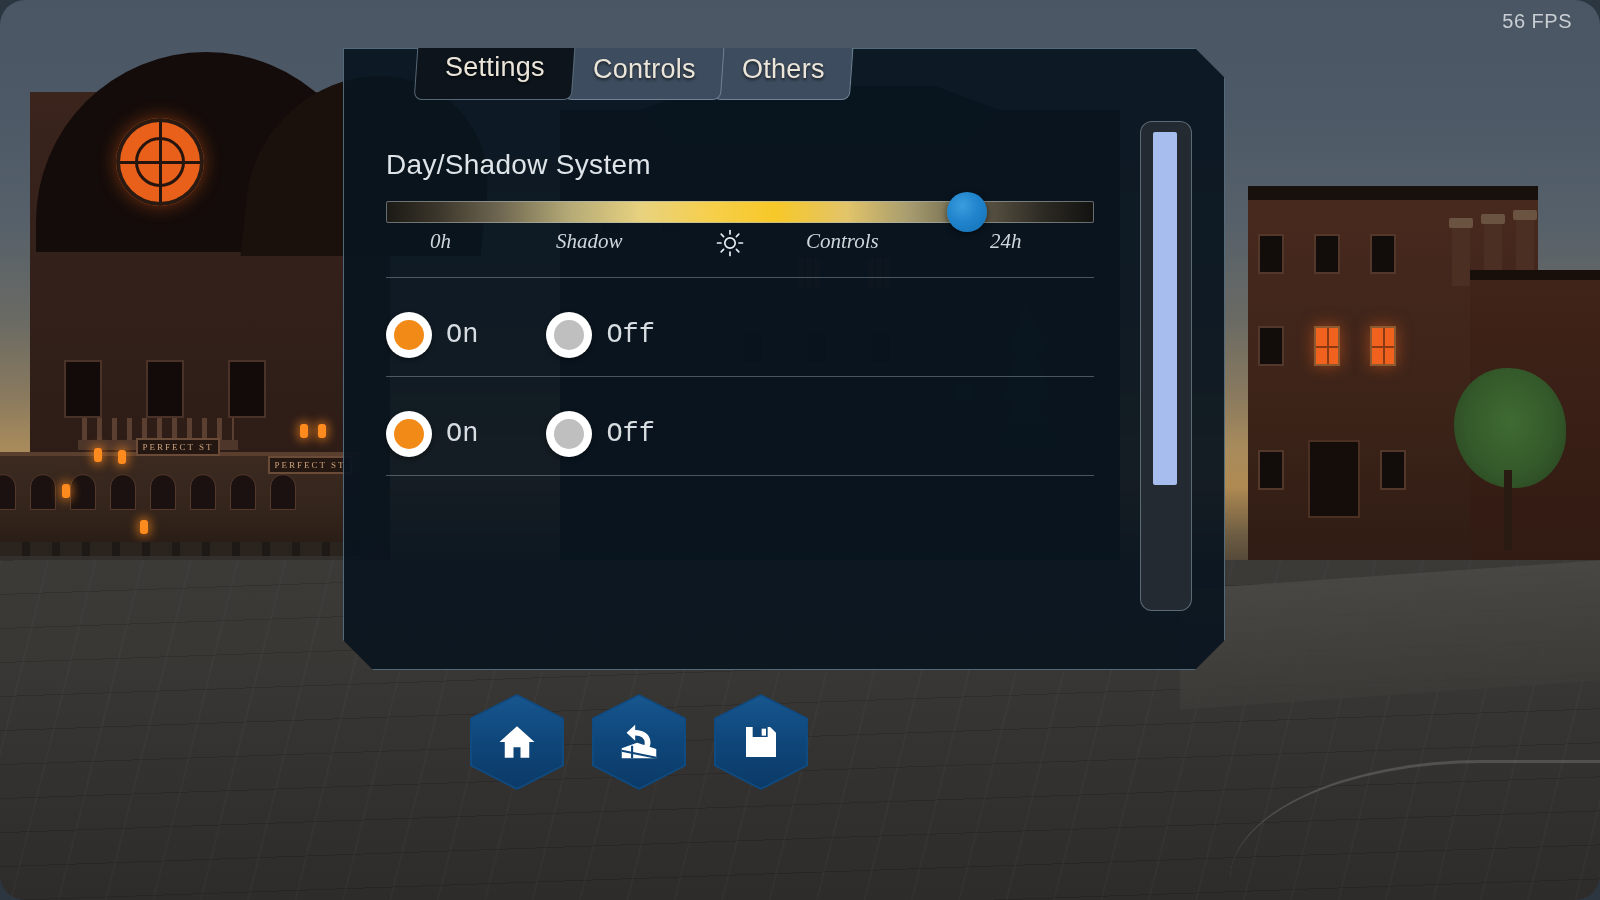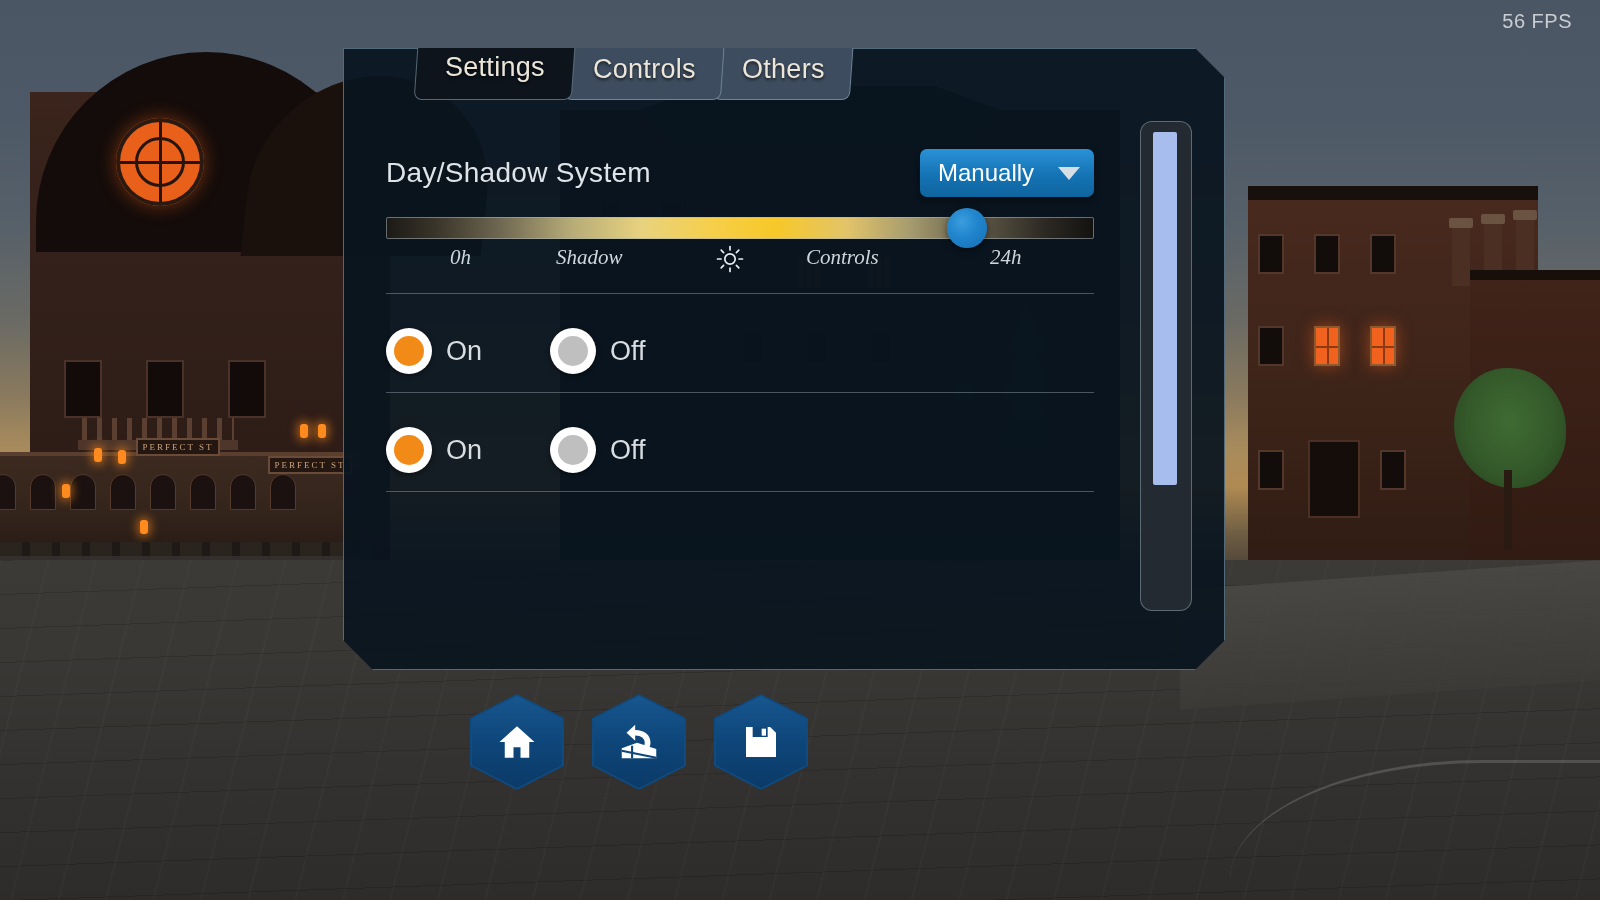--- a/index.html
+++ b/index.html
@@ -4,21 +4,21 @@
 <style>
   * { margin:0; padding:0; box-sizing:border-box; }
   html,body { width:1600px; height:900px; overflow:hidden; }
   body {
     font-family:"Liberation Sans", sans-serif;
     background:#2c3640;
     position:relative;
   }
 
   
-  #scene { position:absolute; inset:0; overflow:hidden; }
+  #scene { position:absolute; inset:0; overflow:hidden;border-radius:25px; }
 
   .sky {
     position:absolute; left:0; top:0; width:1600px; height:640px;
     background:linear-gradient(180deg,
       #4a5663 0%, #4d5966 18%, #55606a 34%,
       #6a6a64 50%, #8a7a5e 62%, #a88b5c 70%, #b08a52 76%, #6a5a42 84%, #3b3530 92%, #2a2622 100%);
   }
   
   .ground {
     position:absolute; left:0; top:560px; width:1600px; height:340px;
@@ -223,21 +223,21 @@
   }
   .slider-labels {
     position:relative; margin-top:6px; height:30px; width:708px;
     color:#cfd6dc; font-size:21px; font-style:italic;
     font-family:"Liberation Serif", serif;
   }
   .slider-labels span { position:absolute; top:0; }
   .sun-icon { position:absolute; top:1px; }
 
   
-  .radio-group { display:flex; margin-top:34px; }
+  .radio-group { display:flex; margin-top:34px;font-family:Liberation Mono, monospace; }
   .radio-item { display:flex; align-items:center; margin-right:68px; }
   .radio {
     width:46px; height:46px; border-radius:50%;
     background:#ffffff; display:flex; align-items:center; justify-content:center;
     box-shadow:0 2px 5px rgba(0,0,0,.4);
   }
   .radio i { display:block; width:30px; height:30px; border-radius:50%; }
   .radio.on i  { background:#f28a18; }
   .radio.off i { background:#bfbfbf; }
   .radio-label { margin-left:14px; font-size:27px; color:#d8dde1; }
@@ -387,31 +387,27 @@
       </div>
       <div class="tab">
         <span>Others</span>
       </div>
     </div>
 
     <div class="content">
 
       <div class="dn-head">
         <div class="row-title">Day/Shadow System</div>
-        <div class="dropdown">
-          <span>Manually</span>
-          <span class="caret"></span>
-        </div>
       </div>
 
       <div class="slider-wrap">
         <div class="slider-track"></div>
         <div class="slider-knob" id="sliderKnob" style="left: calc(82% - 20px);"></div>
         <div class="slider-labels">
-          <span style="left:64px">0h</span>
+          <span style="left:44px">0h</span>
           <span style="left:170px">Shadow</span>
           <span class="sun-icon" style="left:330px">
             <svg width="28" height="28" viewBox="0 0 28 28">
               <circle cx="14" cy="14" r="5.2" fill="none" stroke="#e8eef3" stroke-width="1.7"></circle>
               <g stroke="#e8eef3" stroke-width="1.7" stroke-linecap="round">
                 <line x1="14" y1="1.5" x2="14" y2="5"></line>
                 <line x1="14" y1="23" x2="14" y2="26.5"></line>
                 <line x1="1.5" y1="14" x2="5" y2="14"></line>
                 <line x1="23" y1="14" x2="26.5" y2="14"></line>
                 <line x1="5.2" y1="5.2" x2="7.6" y2="7.6"></line>

